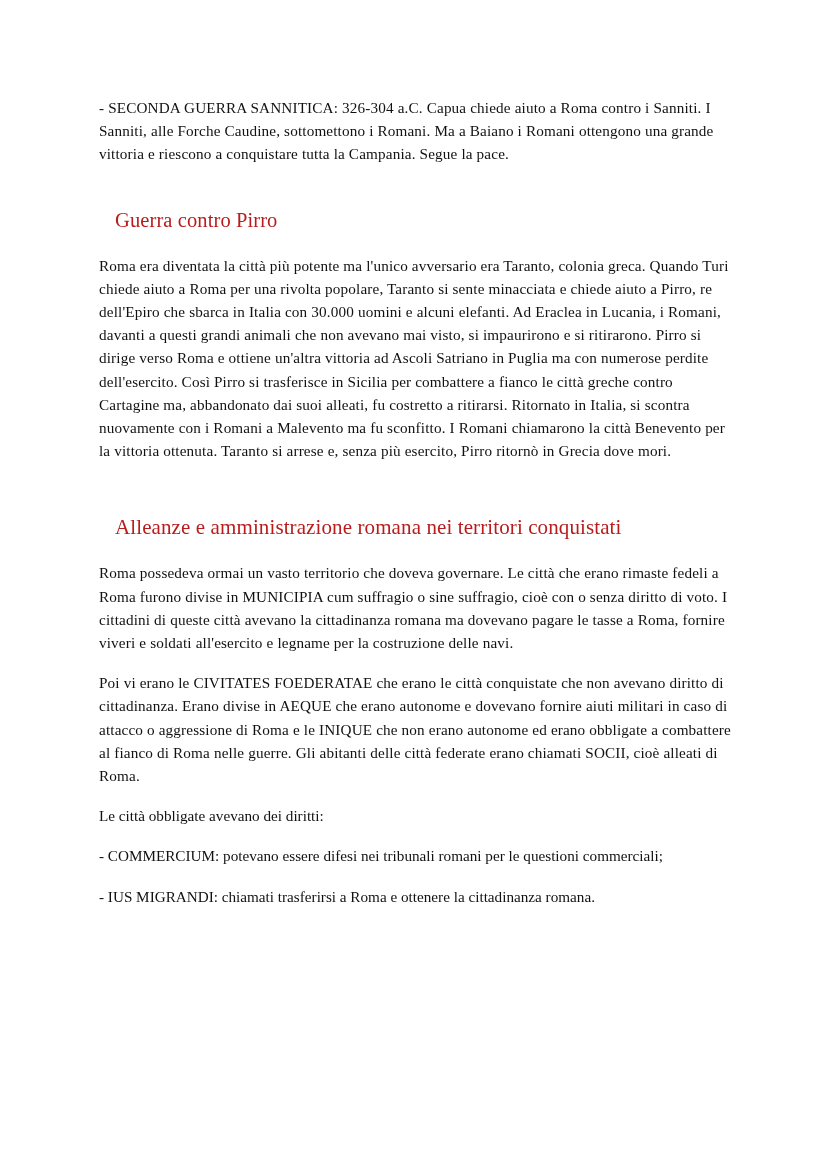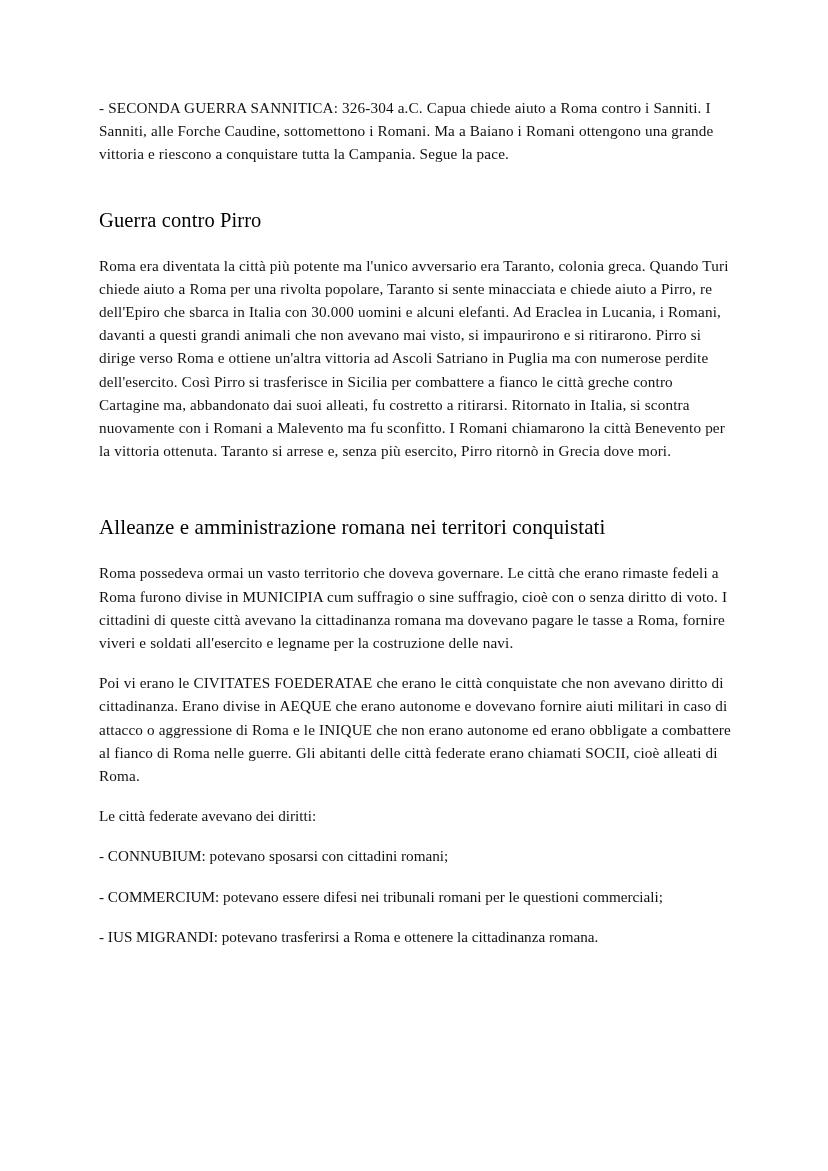--- a/index.html
+++ b/index.html
@@ -27,23 +27,23 @@
   }
   p.body-text {
     margin: 0 0 17px 0;
     font-size: 15.2px;
     line-height: 23.2px;
     text-align: left;
     color: #111111;
     letter-spacing: 0.01em;
   }
   h2.heading {
-    margin: 0;
+    margin: 16px;
     font-weight: normal;
-    color: #000000;
+    color: #b91c1c;
     letter-spacing: 0.005em;
   }
   h2.heading-1 {
     font-size: 20.5px;
     line-height: 26px;
     padding-top: 24px;
     margin-bottom: 21px;
   }
   h2.heading-2 {
     font-size: 21px;
@@ -71,22 +71,21 @@
     <h2 class="heading heading-1">Guerra contro Pirro</h2>
 
     <p class="body-text">Roma era diventata la città più potente ma l'unico avversario era Taranto, colonia greca. Quando Turi chiede aiuto a Roma per una rivolta popolare, Taranto si sente minacciata e chiede aiuto a Pirro, re dell'Epiro che sbarca in Italia con 30.000 uomini e alcuni elefanti. Ad Eraclea in Lucania, i Romani, davanti a questi grandi animali che non avevano mai visto, si impaurirono e si ritirarono. Pirro si dirige verso Roma e ottiene un'altra vittoria ad Ascoli Satriano in Puglia ma con numerose perdite dell'esercito. Così Pirro si trasferisce in Sicilia per combattere a fianco le città greche contro Cartagine ma, abbandonato dai suoi alleati, fu costretto a ritirarsi. Ritornato in Italia, si scontra nuovamente con i Romani a Malevento ma fu sconfitto. I Romani chiamarono la città Benevento per la vittoria ottenuta. Taranto si arrese e, senza più esercito, Pirro ritornò in Grecia dove mori.</p>
 
     <h2 class="heading heading-2">Alleanze e amministrazione romana nei territori conquistati</h2>
 
     <p class="body-text">Roma possedeva ormai un vasto territorio che doveva governare. Le città che erano rimaste fedeli a Roma furono divise in MUNICIPIA cum suffragio o sine suffragio, cioè con o senza diritto di voto. I cittadini di queste città avevano la cittadinanza romana ma dovevano pagare le tasse a Roma, fornire viveri e soldati all'esercito e legname per la costruzione delle navi.</p>
 
     <p class="body-text">Poi vi erano le CIVITATES FOEDERATAE che erano le città conquistate che non avevano diritto di cittadinanza. Erano divise in AEQUE che erano autonome e dovevano fornire aiuti militari in caso di attacco o aggressione di Roma e le INIQUE che non erano autonome ed erano obbligate a combattere al fianco di Roma nelle guerre. Gli abitanti delle città federate erano chiamati SOCII, cioè alleati di Roma.</p>
 
-    <p class="list-line">Le città federate avevano dei diritti:</p>
+    <p class="list-line">Le città obbligate avevano dei diritti:</p>
 
-    <p class="list-line">- CONNUBIUM: potevano sposarsi con cittadini romani;</p>
 
     <p class="list-line">- COMMERCIUM: potevano essere difesi nei tribunali romani per le questioni commerciali;</p>
 
-    <p class="list-line">- IUS MIGRANDI: potevano trasferirsi a Roma e ottenere la cittadinanza romana.</p>
+    <p class="list-line">- IUS MIGRANDI: chiamati trasferirsi a Roma e ottenere la cittadinanza romana.</p>
 
   </div>
 </div>
 
 </body></html>

